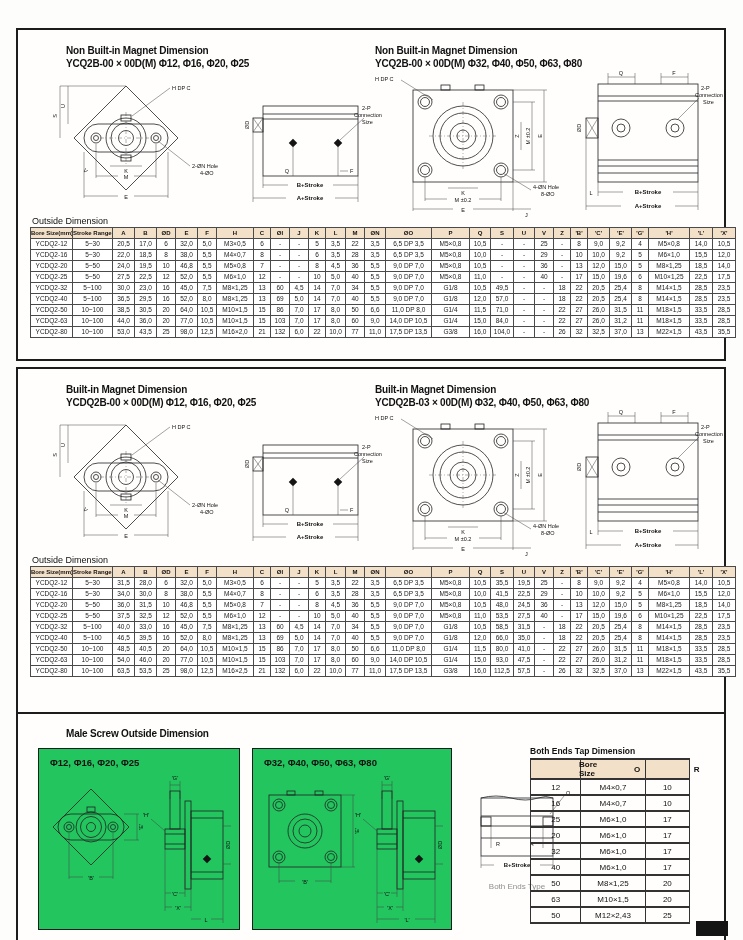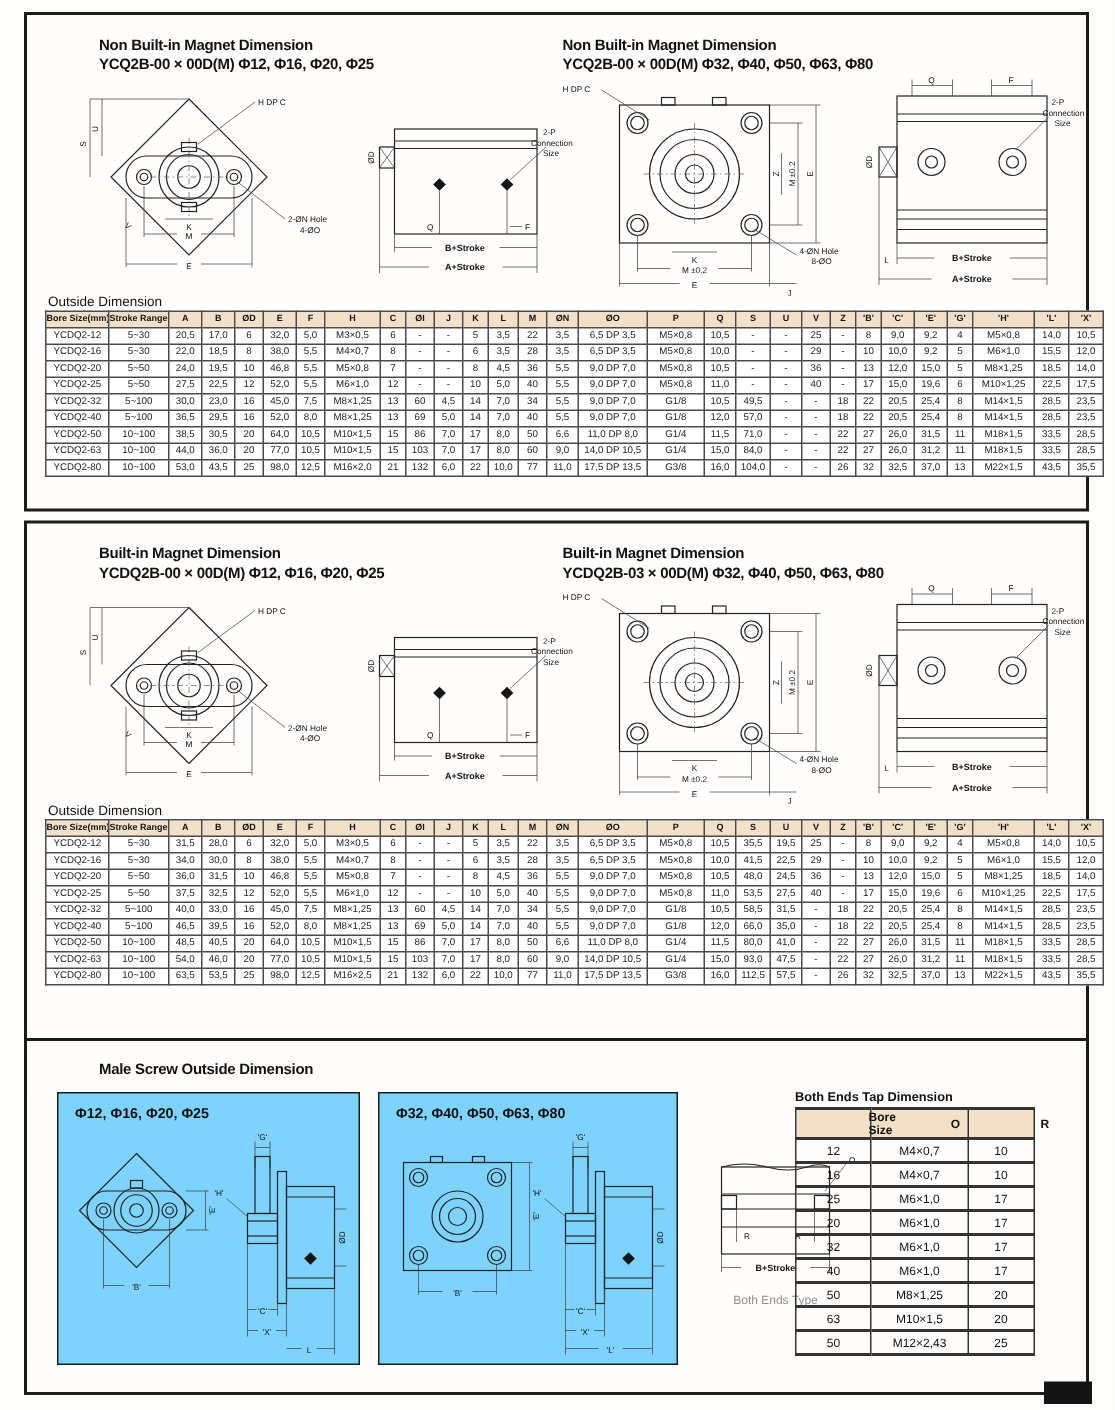--- a/index.html
+++ b/index.html
@@ -1,29 +1,29 @@
 <!DOCTYPE html>
 <html><head>
 <meta charset="utf-8">
 <style>
   html,body{margin:0;padding:0;background:#ffffff;}
   #page{position:relative;width:743px;height:940px;background:#fdfdfc;font-family:"Liberation Sans",sans-serif;color:#111;overflow:hidden;}
-  .section-box{position:absolute;left:16px;width:710px;border:2px solid #1c1c1c;background:#fffefd;box-sizing:border-box;}
+  .section-box{position:absolute;left:16px;width:710px;border:2px solid #1c1c1c;background:#fffefd;box-sizing:border-box;margin-top:20px;}
   #sec1{top:8px;height:333px;}
   #sec2{top:347px;height:415px;}
   #sec3{top:692px;height:238px;}
   .hdr{position:absolute;font-weight:700;font-size:10px;line-height:1.3;letter-spacing:-0.2px;white-space:nowrap;}
   .hdr .sub{font-weight:700;}
   .tbl-title{position:absolute;font-weight:400;font-size:9px;}
   table.dim{border-collapse:collapse;table-layout:fixed;width:684px;background:#fff;}
   table.dim th,table.dim td{border:1px solid #4a4a4a;text-align:center;padding:0;height:10px;white-space:nowrap;overflow:hidden;font-size:6.5px;line-height:10px;}
   table.dim th{background:#f3e0c8;font-weight:700;font-size:6px;}
   table.dim td{font-weight:400;color:#222;}
   .tbl-wrap{position:absolute;left:12px;}
-  .fig-box{position:absolute;border:1.5px solid #1c1c1c;background:#7dd3fc;box-sizing:border-box;padding-left:44px;}
+  .fig-box{position:absolute;border:1.5px solid #1c1c1c;background:#22c55e;box-sizing:border-box;padding-left:44px;}
   .fig-box .sizes{position:absolute;left:11px;top:8px;font-weight:700;font-size:9.5px;}
   table.tap{border-collapse:collapse;table-layout:fixed;width:160px;}
   table.tap th,table.tap td{border:1px solid #333;border-top:2px solid #333;border-bottom:2px solid #333;text-align:center;font-size:8px;height:14px;padding:0;}
   table.tap th{background:#f3e0c8;font-weight:700;padding-left:48px;}
   .tap-title{font-weight:700;font-size:8.5px;margin-bottom:2px;}
   .both-caption{position:absolute;color:#8f8f8f;font-size:8px;text-align:center;width:110px;}
   svg{position:absolute;overflow:visible;}
   svg text{font-family:"Liberation Sans",sans-serif;font-size:5.5px;fill:#111;}
   svg .ln{stroke:#222;stroke-width:0.8;fill:none;}
   svg .thin{stroke:#444;stroke-width:0.5;fill:none;}

